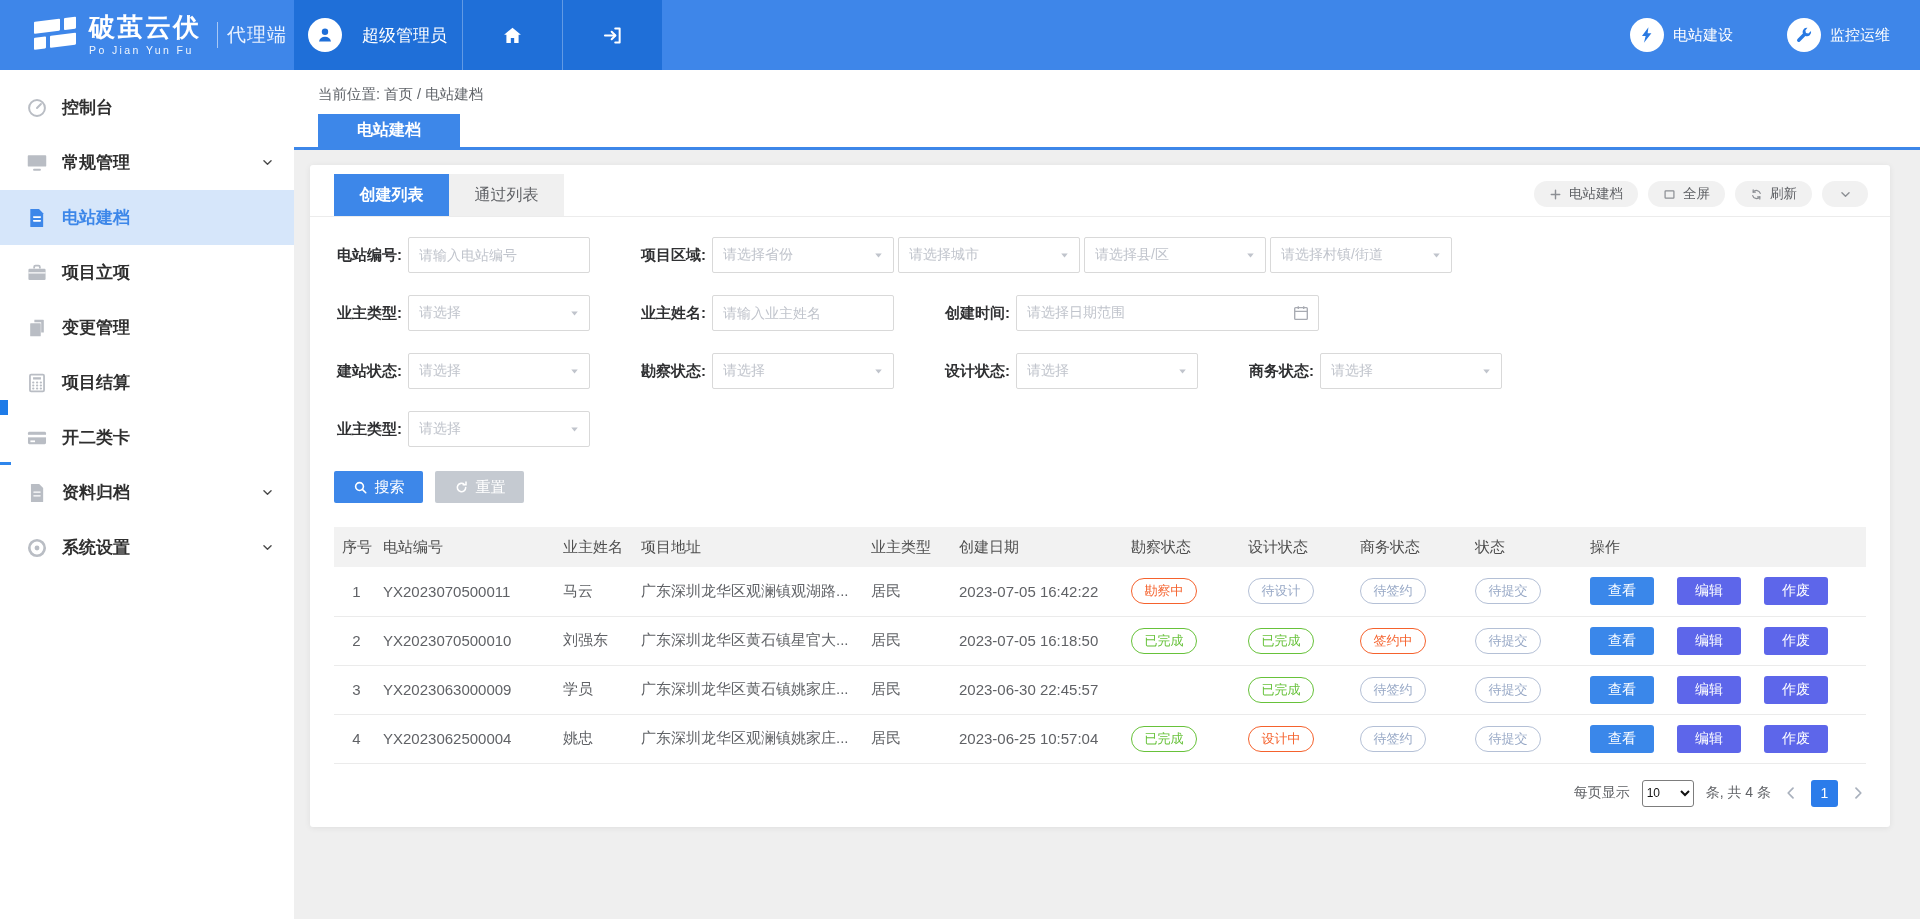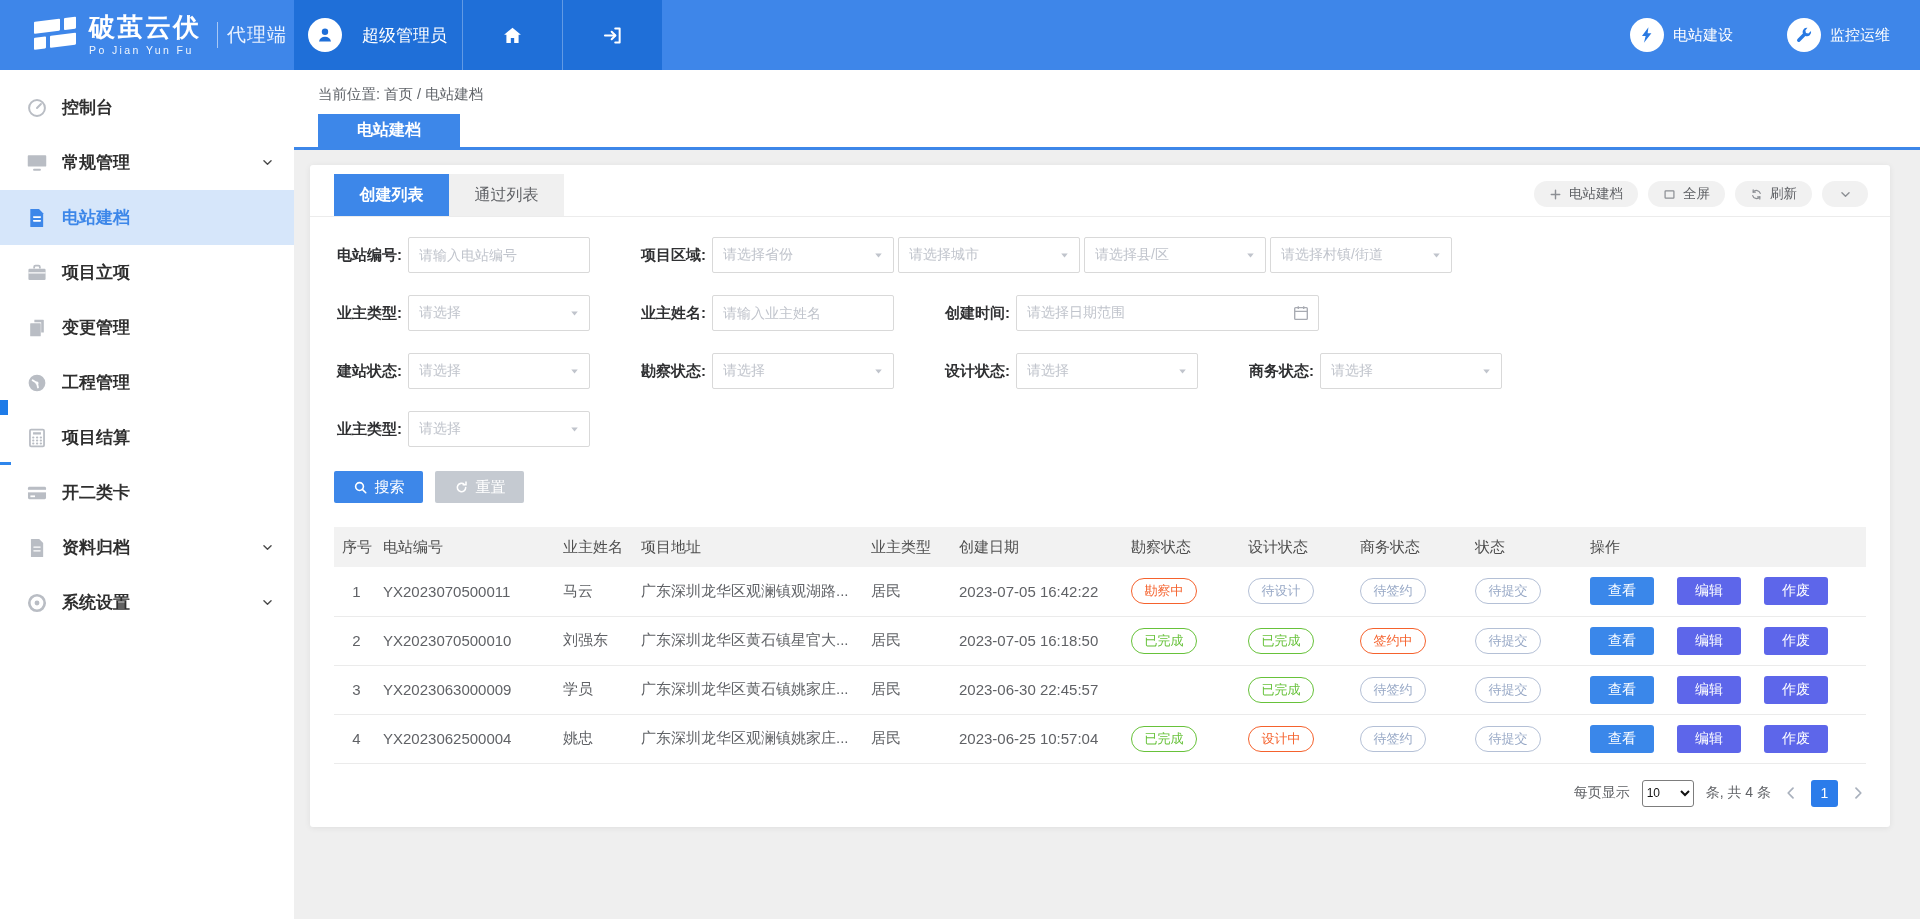--- a/index.html
+++ b/index.html
@@ -253,30 +253,20 @@
         <span class="side-label">项目立项</span>
       </div>
       <div class="side-item">
         <span class="ic mico">
           <svg viewBox="0 0 20 20" fill="currentColor">
             <path d="M7.6 2.4h8a.6.6 0 0 1 .6.6v11h-2.4V4.8H7.6z"></path>
             <rect x="3.8" y="5.6" width="9.6" height="12" rx=".6"></rect>
           </svg>
         </span>
         <span class="side-label">变更管理</span>
-      </div>
-      <div class="side-item">
-        <span class="ic mico">
-          <svg viewBox="0 0 20 20" fill="currentColor">
-            <circle cx="10" cy="10" r="7.6"></circle>
-            <path d="M10 10L6 7.4M10 10l.9 4.1" stroke="#fff" stroke-width="1.6" stroke-linecap="round"></path>
-            <circle cx="10" cy="10" r="1.4" fill="#fff"></circle>
-          </svg>
-        </span>
-        <span class="side-label">工程管理</span>
       </div>
       <div class="side-item">
         <span class="ic mico">
           <svg viewBox="0 0 20 20" fill="none" stroke="currentColor" stroke-width="1.6">
             <rect x="3.6" y="2.4" width="12.8" height="15.2" rx="1"></rect>
             <path d="M6.4 5.8h7.2" stroke-width="2.1"></path>
             <path d="M6.5 9.6h.2M10 9.6h.2M13.4 9.6h.2M6.5 12.3h.2M10 12.3h.2M13.4 12.3h.2M6.5 15h.2M10 15h.2M13.4 15h.2" stroke-width="1.9" stroke-linecap="round"></path>
           </svg>
         </span>
         <span class="side-label">项目结算</span>

